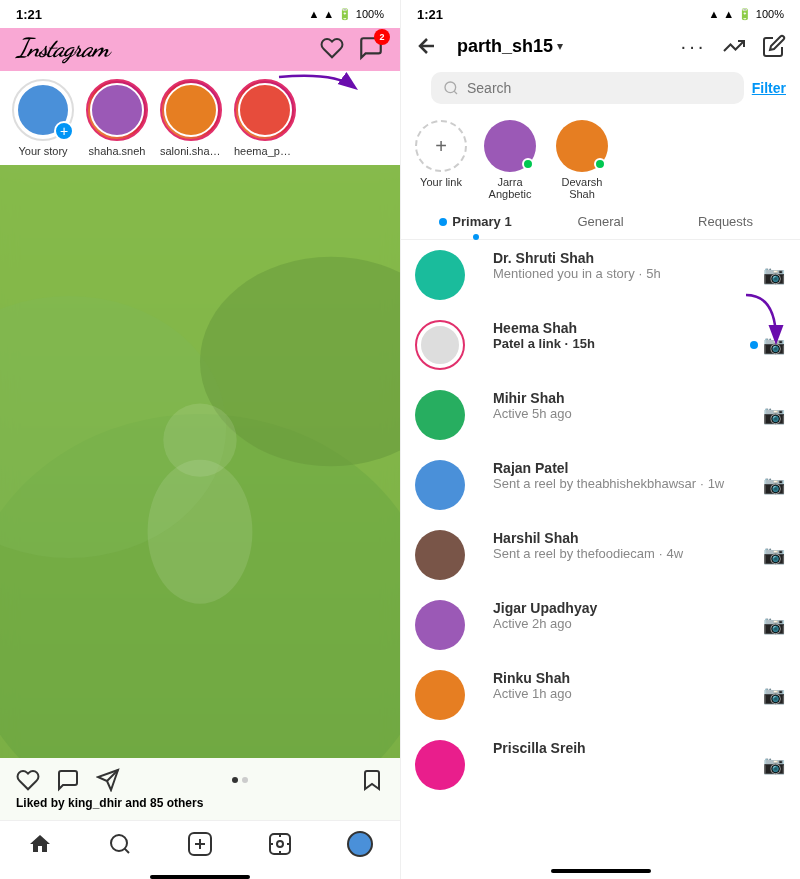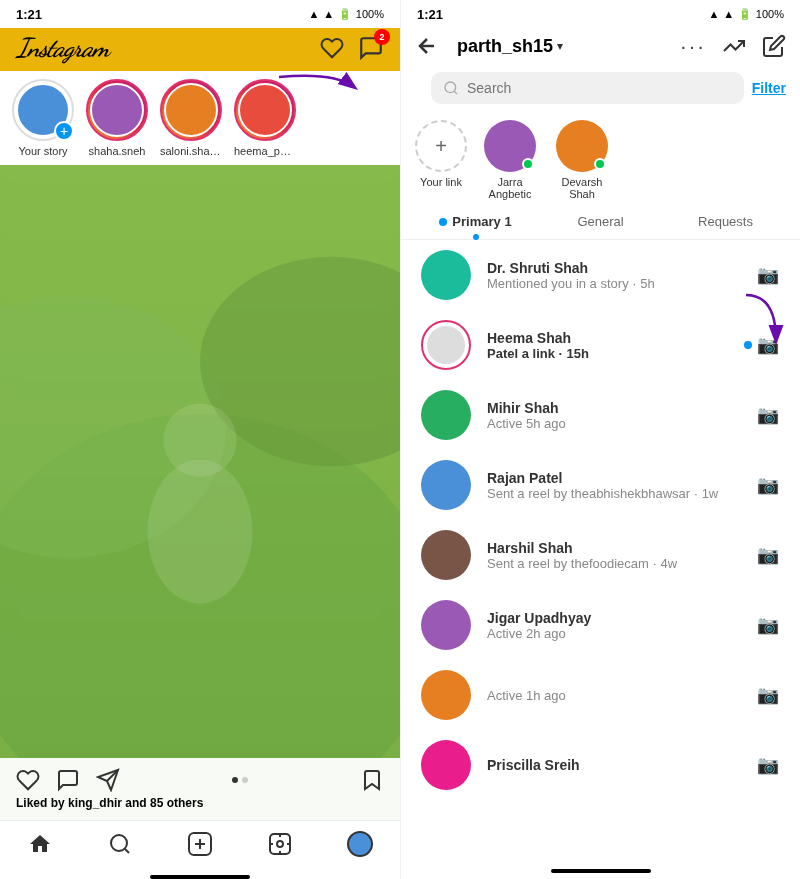--- a/index.html
+++ b/index.html
@@ -32,21 +32,21 @@
       background: #fff;
     }
     .status-time { font-size: 13px; font-weight: 600; }
     .status-icons { display: flex; align-items: center; gap: 4px; font-size: 11px; }
 
     .insta-header {
       display: flex;
       justify-content: space-between;
       align-items: center;
       padding: 4px 16px 8px;
-      background: #eab308;
+      background: #f9a8d4;
     }
     .insta-logo {
       font-size: 26px;
       font-family: 'Dancing Script', cursive;
       font-weight: 700;
       font-style: italic;
       letter-spacing: -1px;
     }
     .insta-header-icons { display: flex; gap: 14px; align-items: center; position: relative; }
 
@@ -359,23 +359,22 @@
       display: flex;
       align-items: center;
       gap: 5px;
       justify-content: center;
     }
     .primary-dot { width: 8px; height: 8px; background: #0095f6; border-radius: 50%; }
 
     .message-list { flex: 1; overflow-y: auto; }
     .message-item {
       display: flex;
-      align-items: center;
-      padding: 10px 20px;
-      gap: 16px;
+      padding: 10px 14px;
+      gap: 28px;
       cursor: pointer;
     }
     .msg-avatar {
       width: 50px;
       height: 50px;
       border-radius: 50%;
       background: #ddd;
       flex-shrink: 0;
       overflow: hidden;
       display: flex;
@@ -745,20 +744,21 @@
         <div class="msg-preview">Active 2h ago</div>
       </div>
       <div class="msg-right">
         <span class="camera-icon">📷</span>
       </div>
     </div>
 
     <div class="message-item">
       <div class="msg-avatar av-orange"></div>
       <div class="msg-content">
+        <div class="msg-name">Rinku Shah</div>
         <div class="msg-preview">Active 1h ago</div>
       </div>
       <div class="msg-right">
         <span class="camera-icon">📷</span>
       </div>
     </div>
 
     <div class="message-item">
       <div class="msg-avatar av-pink"></div>
       <div class="msg-content">

